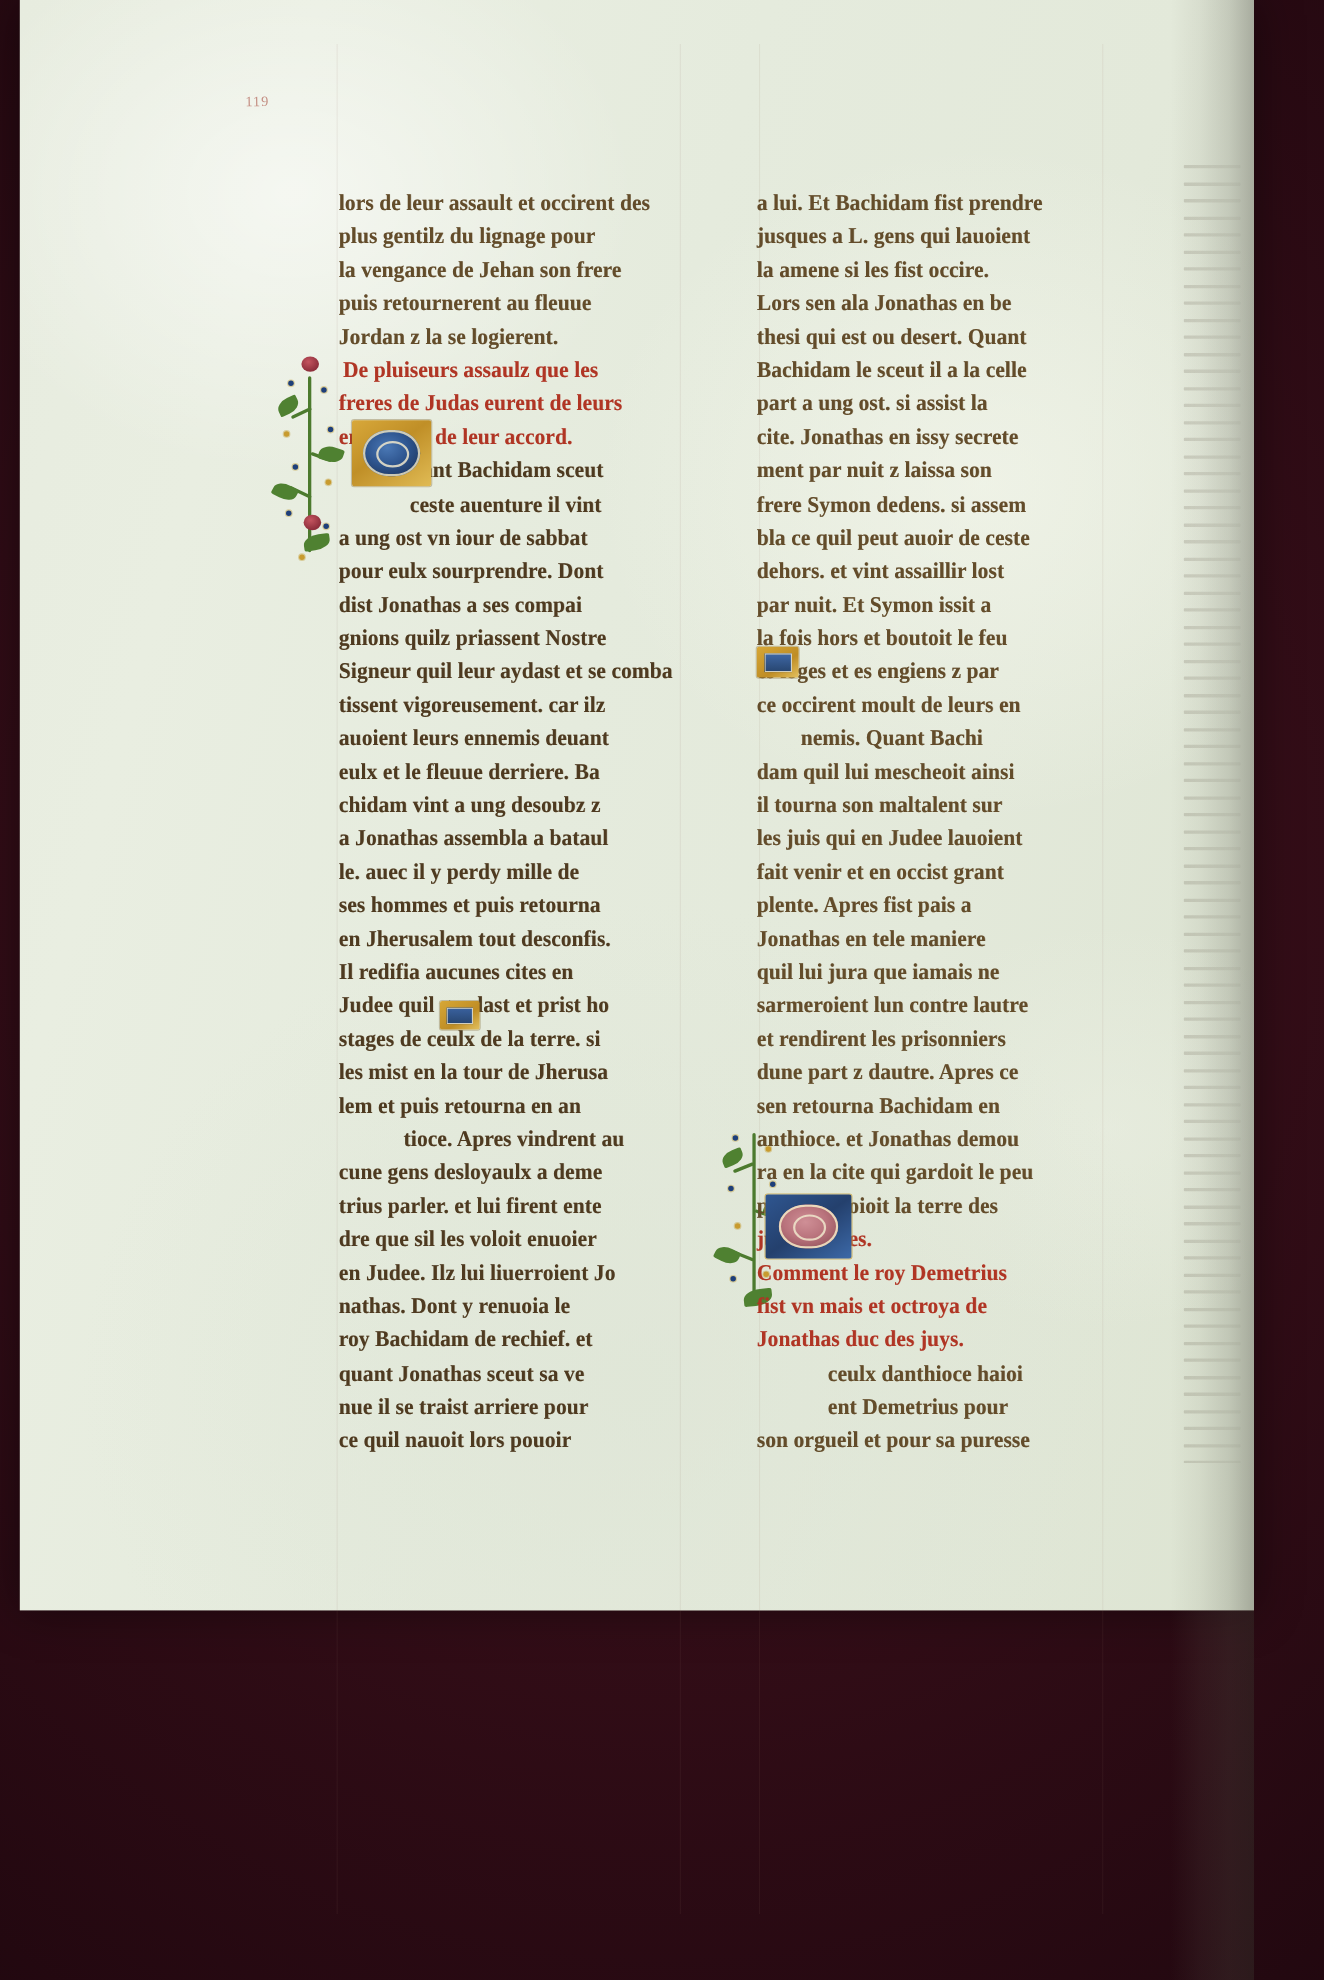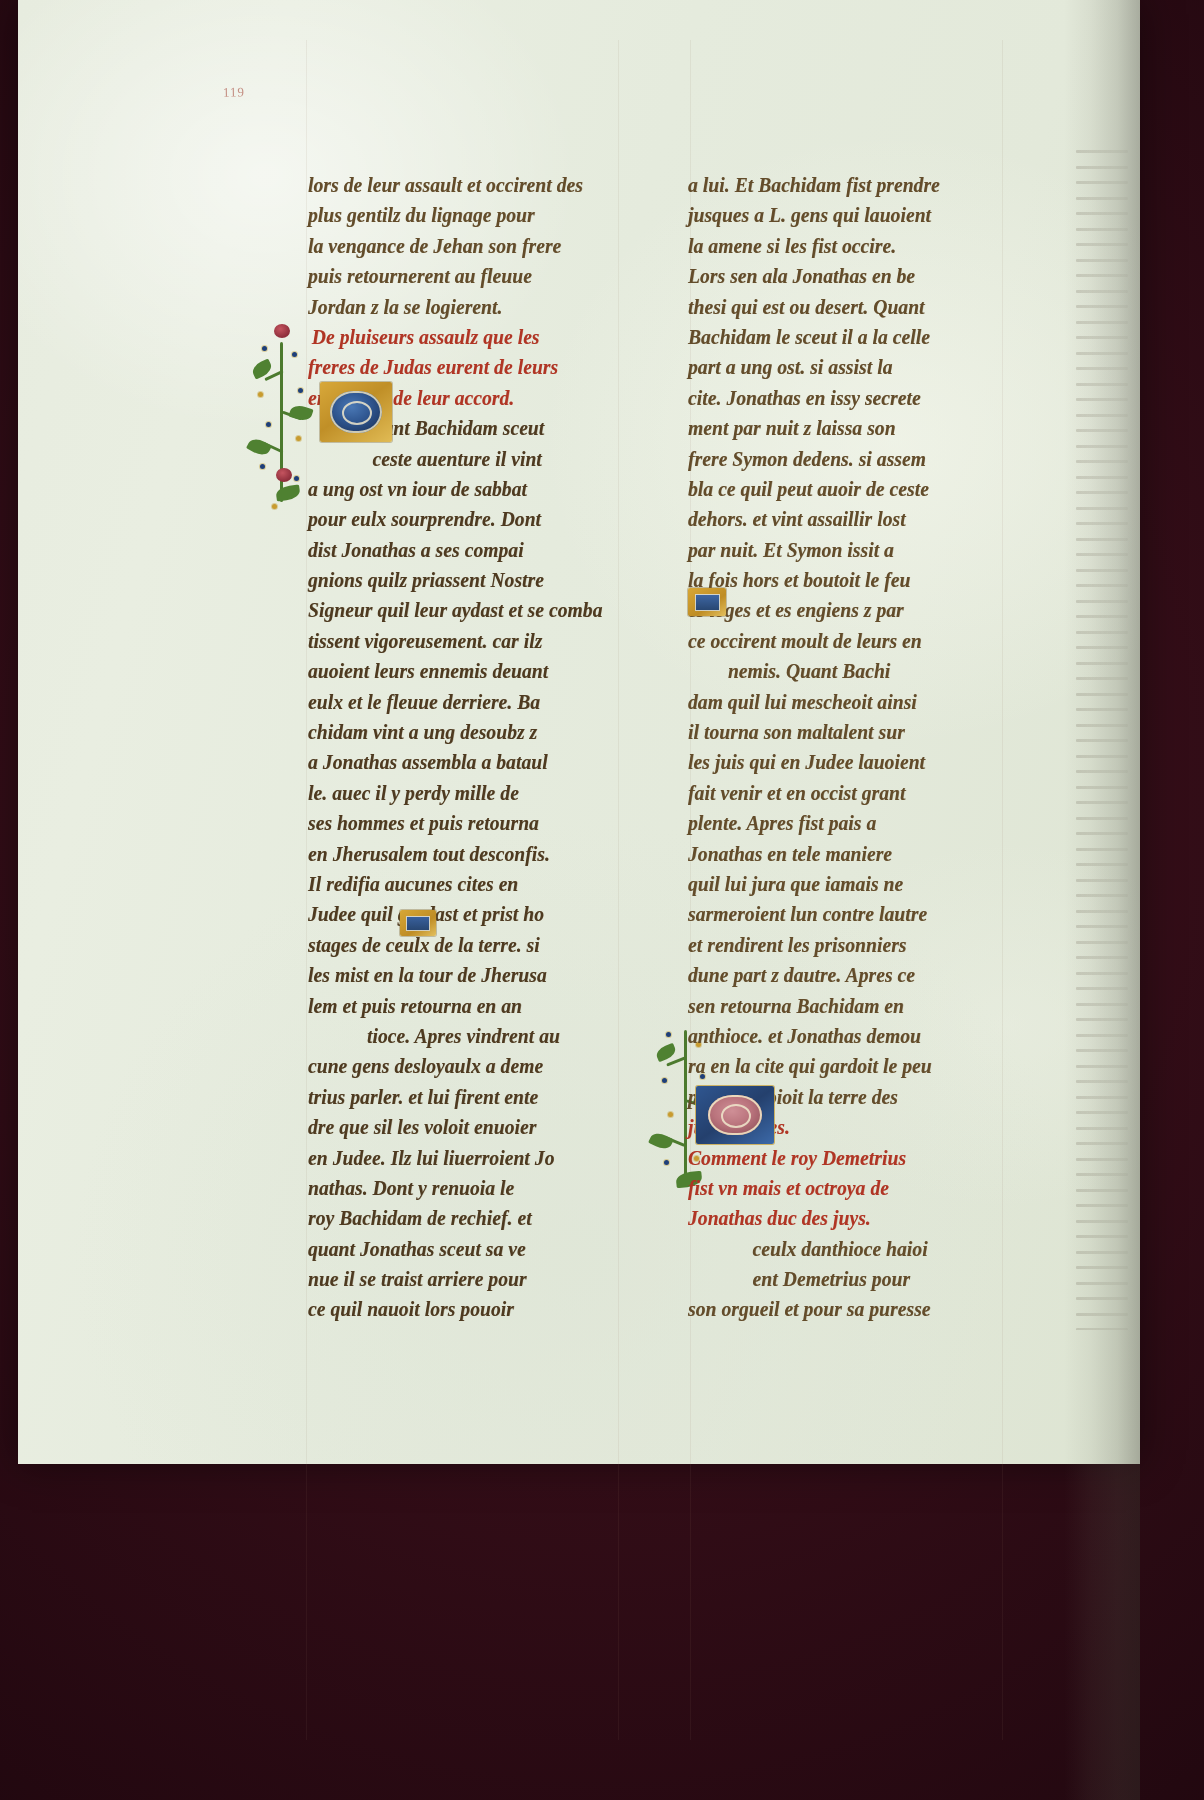--- a/index.html
+++ b/index.html
@@ -97,21 +97,20 @@
     position: absolute;
     left: 270px;
     top: 170px;
     width: 740px;
     height: 1010px;
   }
   .column {
     position: absolute;
     top: 0;
     width: 300px;
-    font-style: italic;
   }
   #col-left  { left: 20px; }
   #col-right { left: 400px; }
 
   .line {
     position: relative;
     height: 30.4px;
     line-height: 30.4px;
     font-family: "Liberation Serif", serif;
     font-size: 20.5px;

